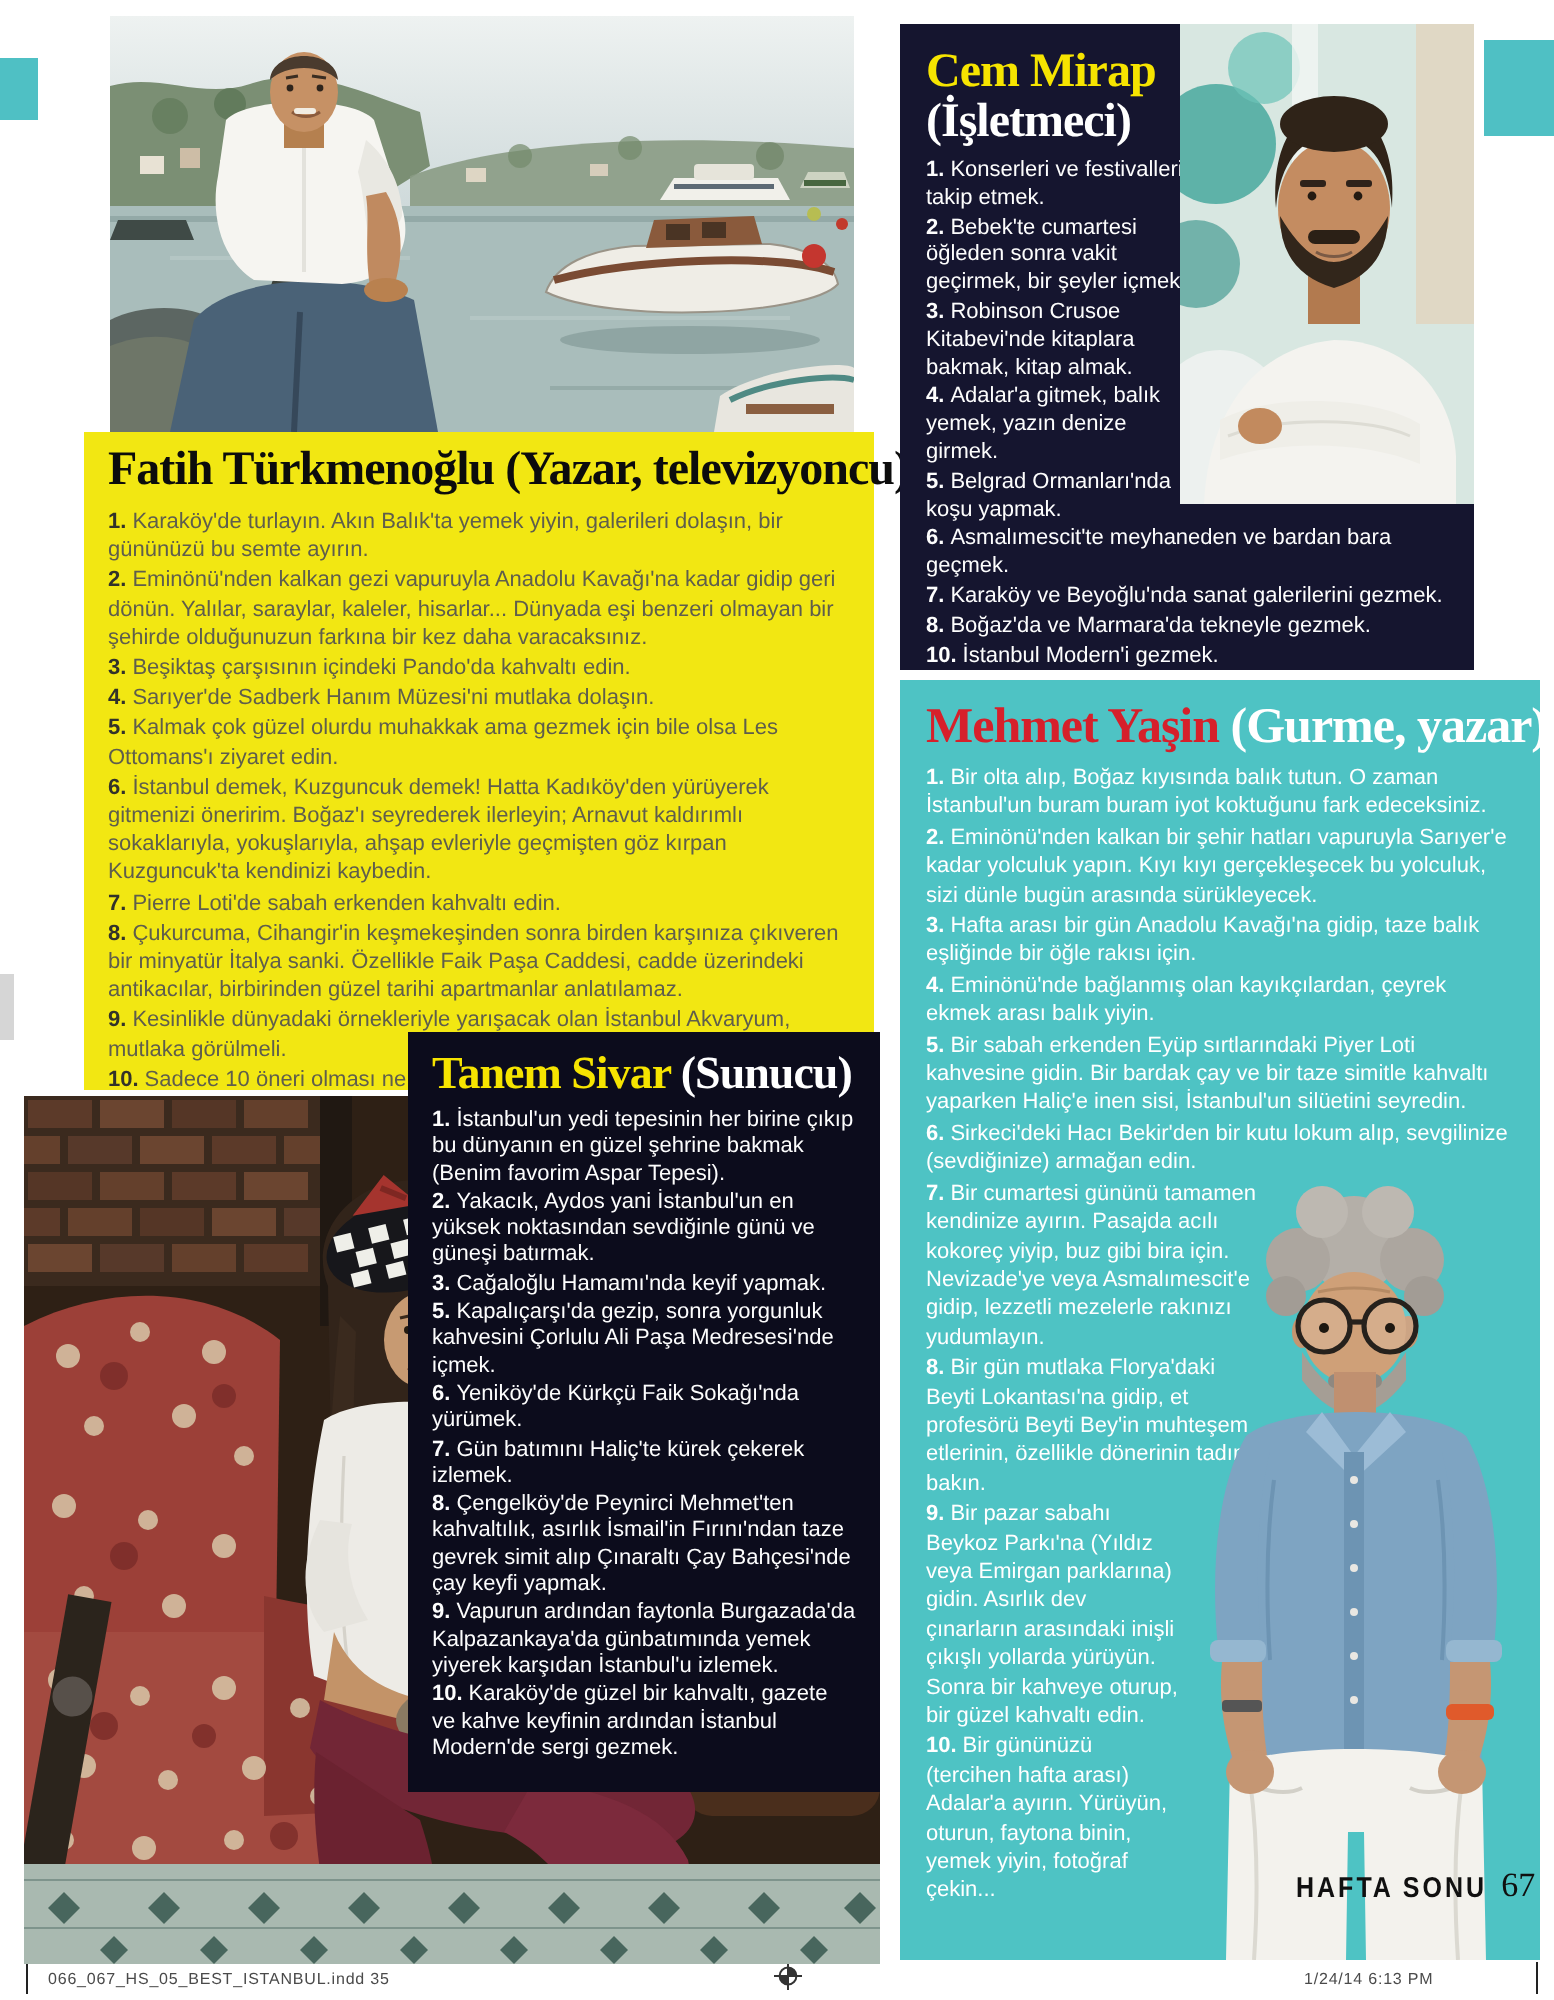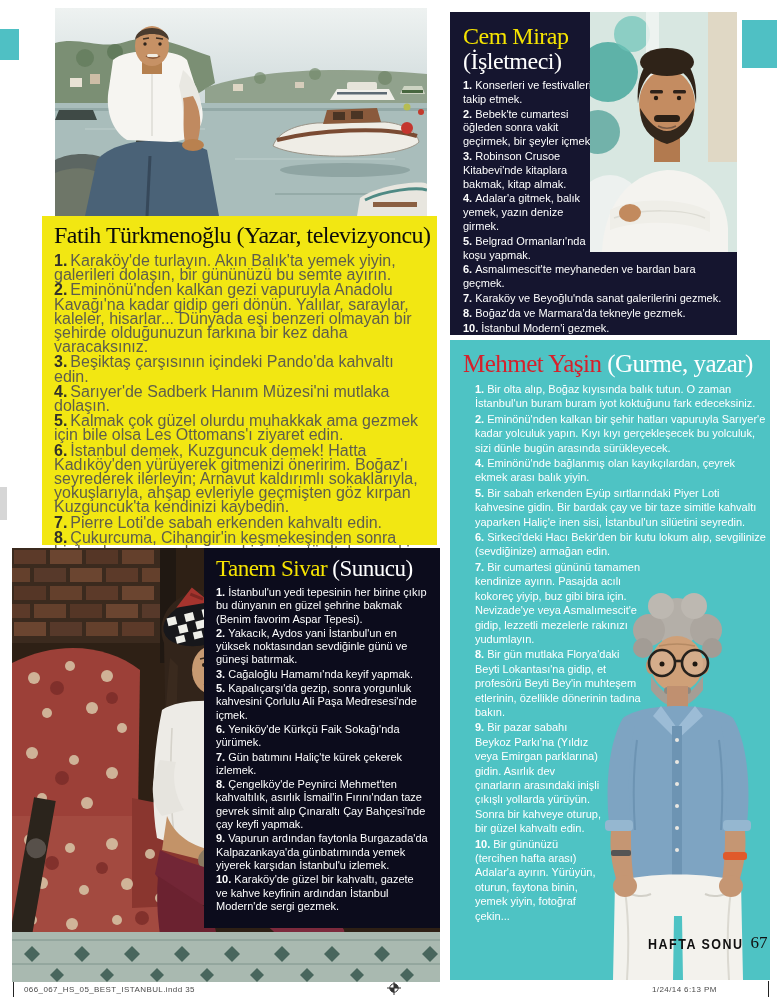--- a/index.html
+++ b/index.html
@@ -9,43 +9,43 @@
   
   .strip-teal{left:0;top:29px;width:19px;height:31px;background:#4fc0c4;}
   .strip-gray{left:0;top:487px;width:7px;height:33px;background:#d6d6d6;}
   .tab-teal{left:742px;top:20px;width:35px;height:48px;background:#4fc0c4;}
 
   
   .block{box-sizing:border-box;}
   .block-yellow{left:42px;top:216px;width:395px;height:329px;background:#f2e712;padding:6px 12px 0 12px;}
   .block-cem{left:450px;top:12px;width:287px;height:323px;background:#15152f;padding:12px 10px 0 13px;color:#fff;}
   .block-mehmet{left:450px;top:340px;width:320px;height:640px;background:#4ec3c4;padding:10px 10px 0 13px;color:#fff;}
-  .block-tanem{left:204px;top:548px;width:236px;height:380px;background:#0c0c1c;padding:8px 12px 0 12px;color:#fff;z-index:6;}
-
-  h2.sec-title{margin:0 0 5px 0;font-family:"Liberation Serif",serif;font-weight:normal;letter-spacing:-0.5px;}
+  .block-tanem{left:204px;top:516px;width:236px;height:380px;background:#0c0c1c;padding:8px 12px 0 12px;color:#fff;z-index:6;}
+
+  h2.sec-title{margin:0 0 5px 0;font-family:"Liberation Serif",serif;font-weight:bold;letter-spacing:-0.5px;}
   .t-fatih{font-size:24px;line-height:27px;color:#0c0c0c;white-space:nowrap;}
   .t-cem{font-size:24px;line-height:25px;}
   .t-mehmet{font-size:25px;line-height:27px;white-space:nowrap;}
   .t-tanem{font-size:23px;line-height:25px;white-space:nowrap;}
   .name-yellow{color:#f6e400;}
   .name-red{color:#d6202b;}
   .role-white{color:#ffffff;text-align:right;}
 
   ul.tips{list-style:none;margin:0;padding:0;}
   ul.tips li{margin:0 0 1px 0;}
   .num{font-weight:bold;margin-right:3px;}
 
-  .block-yellow ul.tips{font-size:16px;line-height:14.2px;color:#5f5e4c;}
+  .block-yellow ul.tips{font-size:11px;line-height:14.2px;color:#5f5e4c;}
   .block-yellow .num{color:#32322a;}
 
   .block-cem ul.tips{font-size:11px;line-height:13.8px;color:#fdfdfd;}
   .cem-top{width:132px;min-height:227px;}
   .cem-bottom{width:262px;}
 
-  .block-mehmet ul.tips{font-size:11px;line-height:14.4px;color:#ffffff;margin-left:12px;}
+  .block-mehmet ul.tips{font-size:11px;line-height:14.4px;color:#ffffff;}
   .m-wide{width:294px;}
   .m-narrow{width:170px;}
   .m-narrower{width:128px;}
 
   .block-tanem ul.tips{font-size:11px;line-height:13.3px;color:#fdfdfd;}
 
   
   .photo{display:block;}
   .photo-fatih{left:55px;top:8px;width:372px;height:208px;}
   .photo-cem{left:590px;top:12px;width:147px;height:240px;z-index:3;}
@@ -217,20 +217,21 @@
         <rect x="83" y="78" width="13" height="3.5" rx="1.5" fill="#2e221a"></rect>
     </g>
   </svg>
 
   <section class="abs block block-mehmet">
     <h2 class="sec-title t-mehmet"><span class="name-red">Mehmet Yaşin</span><span class="role-white"> (Gurme, yazar)</span></h2>
     <ul class="tips m-wide">
 
     <li><span class="num">1.</span><span>Bir olta alıp, Boğaz kıyısında balık tutun. O zaman İstanbul'un buram buram iyot koktuğunu fark edeceksiniz.</span></li>
         <li><span class="num">2.</span><span>Eminönü'nden kalkan bir şehir hatları vapuruyla Sarıyer'e kadar yolculuk yapın. Kıyı kıyı gerçekleşecek bu yolculuk, sizi dünle bugün arasında sürükleyecek.</span></li>
+        <li><span class="num">3.</span><span>Hafta arası bir gün Anadolu Kavağı'na gidip, taze balık eşliğinde bir öğle rakısı için.</span></li>
         <li><span class="num">4.</span><span>Eminönü'nde bağlanmış olan kayıkçılardan, çeyrek ekmek arası balık yiyin.</span></li>
         <li><span class="num">5.</span><span>Bir sabah erkenden Eyüp sırtlarındaki Piyer Loti kahvesine gidin. Bir bardak çay ve bir taze simitle kahvaltı yaparken Haliç'e inen sisi, İstanbul'un silüetini seyredin.</span></li>
         <li><span class="num">6.</span><span>Sirkeci'deki Hacı Bekir'den bir kutu lokum alıp, sevgilinize (sevdiğinize) armağan edin.</span></li>
       </ul>
     <ul class="tips m-narrow">
 
     <li><span class="num">7.</span><span>Bir cumartesi gününü tamamen kendinize ayırın. Pasajda acılı kokoreç yiyip, buz gibi bira için. Nevizade'ye veya Asmalımescit'e gidip, lezzetli mezelerle rakınızı yudumlayın.</span></li>
         <li><span class="num">8.</span><span>Bir gün mutlaka Florya'daki Beyti Lokantası'na gidip, et profesörü Beyti Bey'in muhteşem etlerinin, özellikle dönerinin tadına bakın.</span></li>
       </ul>
     <ul class="tips m-narrower">

